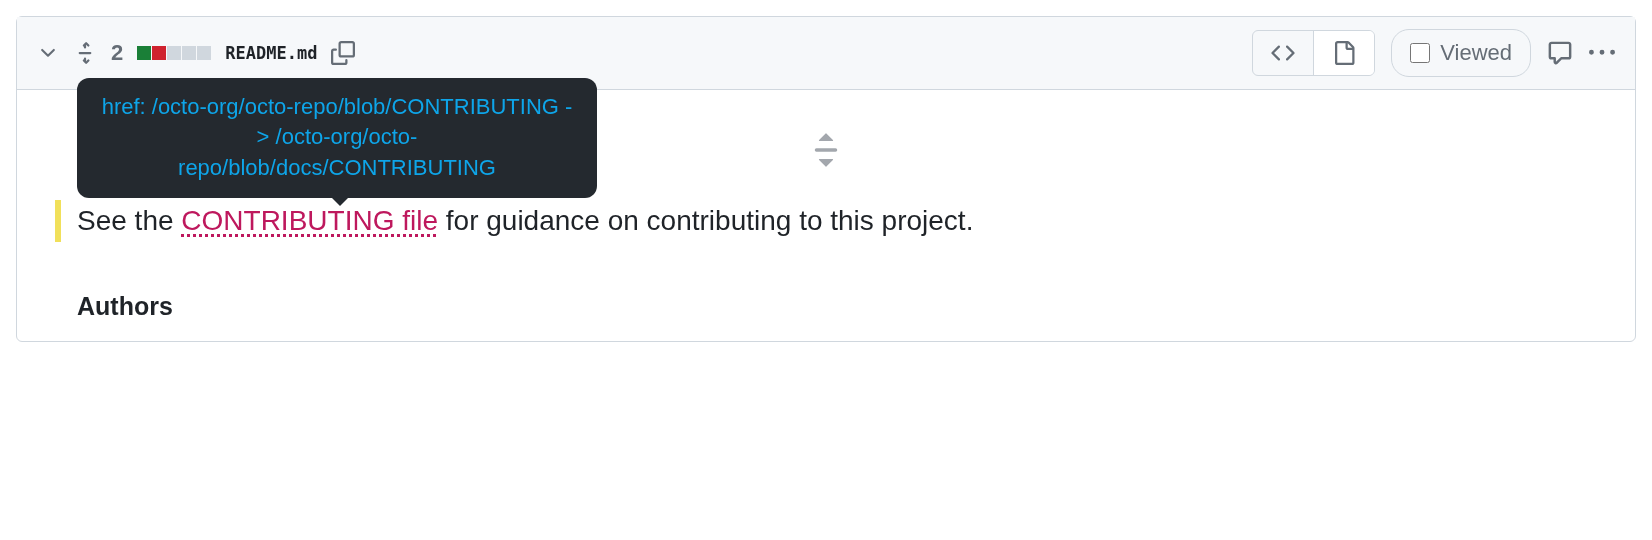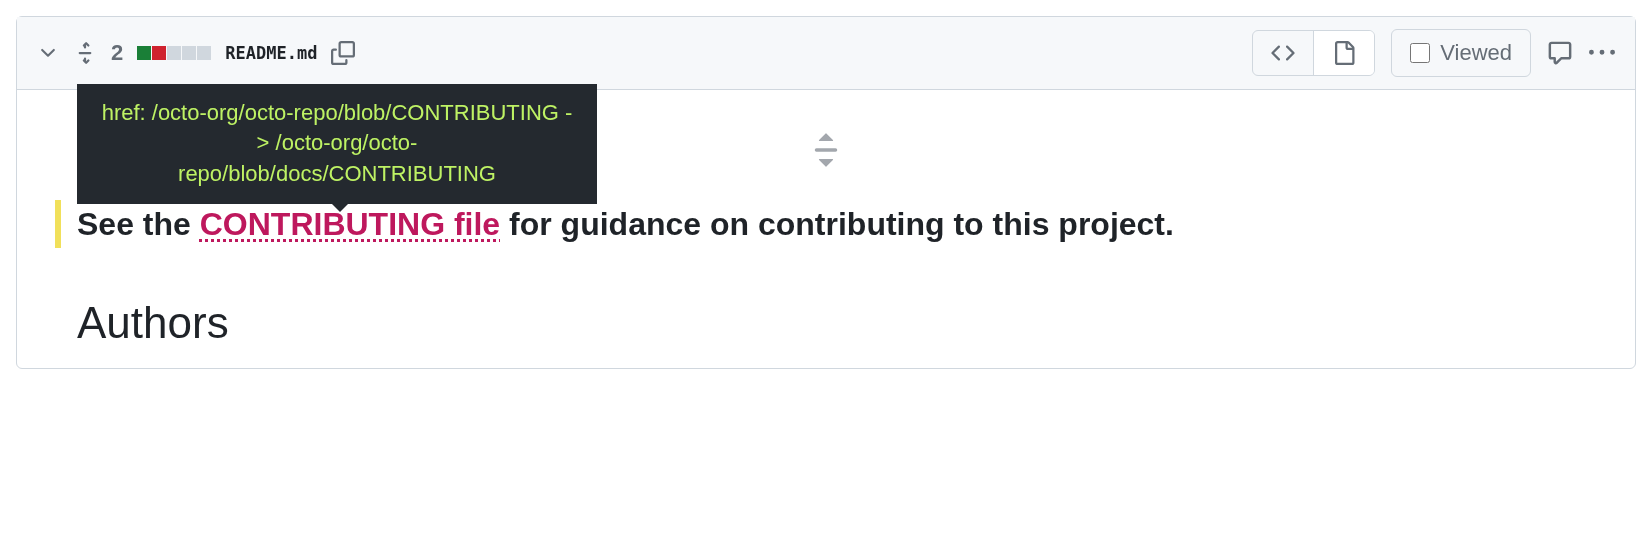--- a/index.html
+++ b/index.html
@@ -87,21 +87,21 @@
       align-items: center;
       cursor: pointer;
       color: #656d76;
     }
     .btn-group-item.selected {
       background: #ffffff;
       border-left: 1px solid #d0d7de;
     }
     .viewed-box {
       border: 1px solid #d0d7de;
-      border-radius: 6px;
+      border-radius: 18px;
       padding: 10px 18px;
       display: flex;
       align-items: center;
       gap: 10px;
       cursor: pointer;
     }
     .viewed-box input[type="checkbox"] {
       width: 20px;
       height: 20px;
       cursor: pointer;
@@ -130,57 +130,56 @@
     .content-line {
       padding: 0 60px;
       position: relative;
     }
     .highlighted-line {
       border-left: 6px solid #f1e05a;
       padding-left: 16px;
       margin-left: -22px;
     }
     .body-text {
-      font-size: 32px;
+      font-size: 28px;
       line-height: 1.5;
       color: #1f2328;
-      font-weight: bold;
     }
     .link-text {
       color: #be185d;
       text-decoration: underline;
       text-decoration-style: dotted;
       text-underline-offset: 4px;
       cursor: pointer;
     }
     .tooltip {
       position: absolute;
       background: #24292f;
-      color: #bef264;
+      color: #0ea5e9;
       padding: 14px 22px;
-      border-radius: 0;
+      border-radius: 12px;
       font-size: 22px;
       line-height: 1.4;
       text-align: center;
       max-width: 520px;
       bottom: 44px;
       left: 16px;
       z-index: 10;
     }
     .tooltip::after {
       content: '';
       position: absolute;
       top: 100%;
       left: 49%;
       border: 8px solid transparent;
       border-top-color: #24292f;
     }
     .heading {
-      font-size: 44px;
-      font-weight: 400;
+      font-size: 25px;
+      font-weight: 700;
       padding: 50px 60px 20px;
     }
   </style>
 </head>
 <body>
 
 <div class="diff-container">
   <div class="file-header">
     <div class="file-header-left">
       <span class="chevron-toggle">

